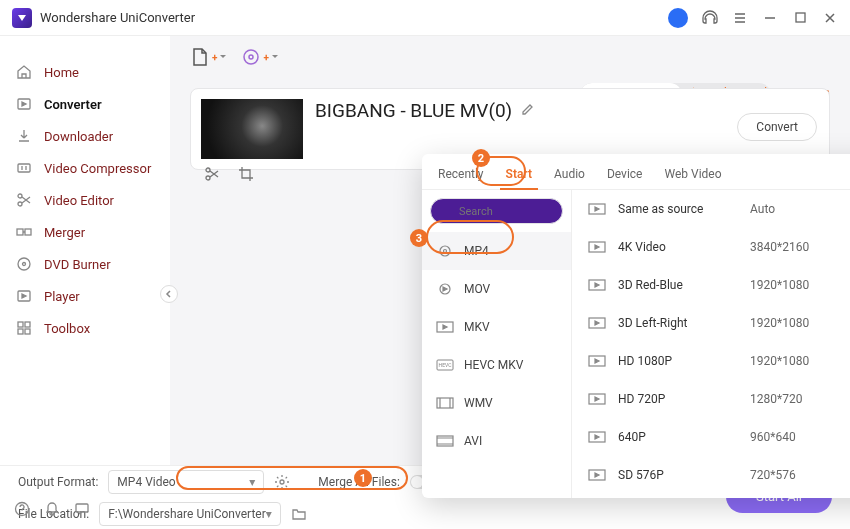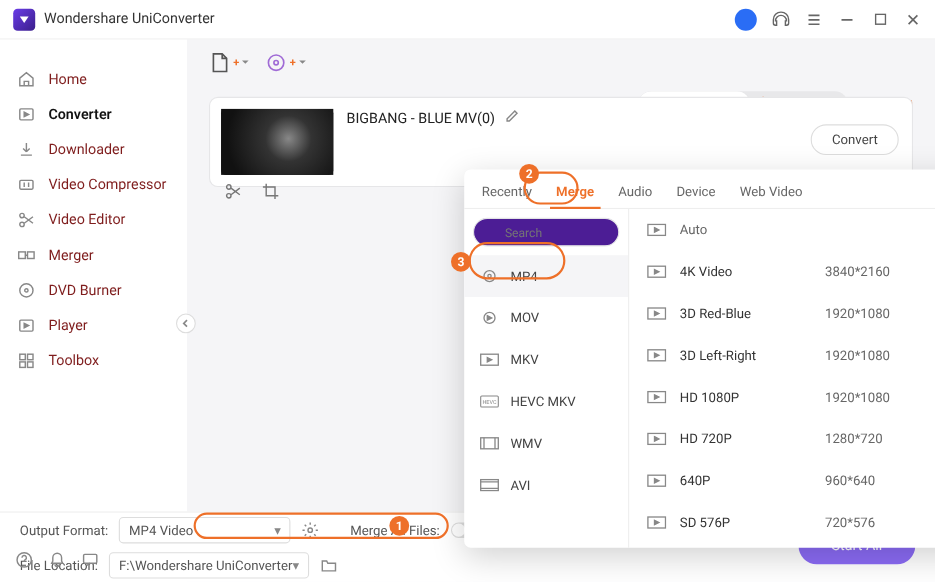--- a/index.html
+++ b/index.html
@@ -23,21 +23,21 @@
 .tool-btn .plus-badge{color:#ee7029;font-size:10px;font-weight:700}
 .tabs{display:flex;background:#e8e8ea;border-radius:14px;overflow:hidden;margin-left:auto;margin-right:auto;position:absolute;left:410px;top:47px}
 .tab{padding:5px 22px;font-size:12px;color:#666;cursor:pointer}
 .tab.active{background:#fff;border-radius:14px;color:#333;box-shadow:0 1px 2px rgba(0,0,0,.08)}
 .highspeed{position:absolute;right:20px;top:50px;display:flex;align-items:center;gap:6px;color:#ee7029;font-size:12px;cursor:pointer}
 .card{margin:10px 20px 0 20px;background:#fff;border:1px solid #e6e6e8;border-radius:8px;padding:10px;display:flex;align-items:flex-start;gap:12px;position:relative}
 .thumb{width:102px;height:60px;background:#222;border-radius:4px;display:flex;align-items:center;justify-content:center;color:#fff;position:relative}
 .thumb-inner{position:absolute;inset:0;background:radial-gradient(circle at 60% 45%,#888 0,#333 30%,#111 80%)}
 .card-actions{position:absolute;left:12px;top:76px;display:flex;gap:16px}
 .card-action{width:18px;height:18px;color:#777;cursor:pointer;display:flex;align-items:center;justify-content:center}
-.card-title-row{display:flex;align-items:center;gap:8px;font-size:13px;color:#222}
+.card-title-row{display:flex;align-items:center;gap:8px;font-size:19px;color:#222}
 .convert-btn{position:absolute;right:12px;top:24px;background:#fff;border:1px solid #ddd;border-radius:16px;padding:6px 18px;font-size:12px;color:#444;cursor:pointer}
 .popup{position:absolute;left:252px;top:118px;width:506px;background:#fff;border-radius:6px;box-shadow:0 8px 30px rgba(0,0,0,.18);display:flex;flex-direction:column;z-index:10}
 .popup-tabs{display:flex;border-bottom:1px solid #eee;padding:0 16px;gap:22px;height:36px;align-items:flex-end}
 .ptab{font-size:12px;color:#666;padding-bottom:8px;cursor:pointer;position:relative}
 .ptab.active{color:#ee7029;font-weight:600}
 .ptab.active::after{content:"";position:absolute;left:-6px;right:-6px;bottom:-1px;height:2px;background:#ee7029}
 .popup-body{display:flex;height:308px}
 .format-col{width:150px;border-right:1px solid #eee;overflow-y:auto}
 .search-row{padding:8px}
 .search-box{width:100%;height:26px;border:1px solid #e3e3e6;border-radius:13px;padding:0 10px 0 28px;font-size:11px;background:#4c1d95;color:#888;position:relative}
@@ -257,21 +257,21 @@
               <path d="M4 1v11h11M1 4h11v11"></path>
             </svg>
           </div>
       </div>
       <button class="convert-btn">Convert</button>
     </div>
 
     <div class="popup">
       <div class="popup-tabs">
         <div class="ptab">Recently</div>
-        <div class="ptab active">Merge</div>
+        <div class="ptab active">Start</div>
         <div class="ptab">Audio</div>
         <div class="ptab">Device</div>
         <div class="ptab">Web Video</div>
       </div>
       <div class="popup-body">
         <div class="format-col">
           <div class="search-row search-wrap">
             <span class="sicon"><svg width="12" height="12" viewBox="0 0 12 12" fill="none" stroke="currentColor" stroke-width="1.3">
                   <circle cx="5" cy="5" r="3.5"></circle>
                   <path d="M8 8l3 3"></path>
@@ -334,20 +334,21 @@
             </div>
         </div>
         <div class="preset-col" id="preset-col">
             <div class="preset-row">
               <span class="preset-icon">
                 <svg width="18" height="12" viewBox="0 0 18 12" fill="none" stroke="currentColor" stroke-width="1.2">
                   <rect x="1" y="1" width="16" height="10"></rect>
                   <path d="M7 4l4 2-4 2z" fill="currentColor"></path>
                 </svg>
               </span>
+              <span class="preset-name">Same as source</span>
               <span class="preset-res">Auto</span>
             </div>
             <div class="preset-row">
               <span class="preset-icon">
                 <svg width="18" height="12" viewBox="0 0 18 12" fill="none" stroke="currentColor" stroke-width="1.2">
                   <rect x="1" y="1" width="16" height="10"></rect>
                   <path d="M7 4l4 2-4 2z" fill="currentColor"></path>
                 </svg>
               </span>
               <span class="preset-name">4K Video</span>

